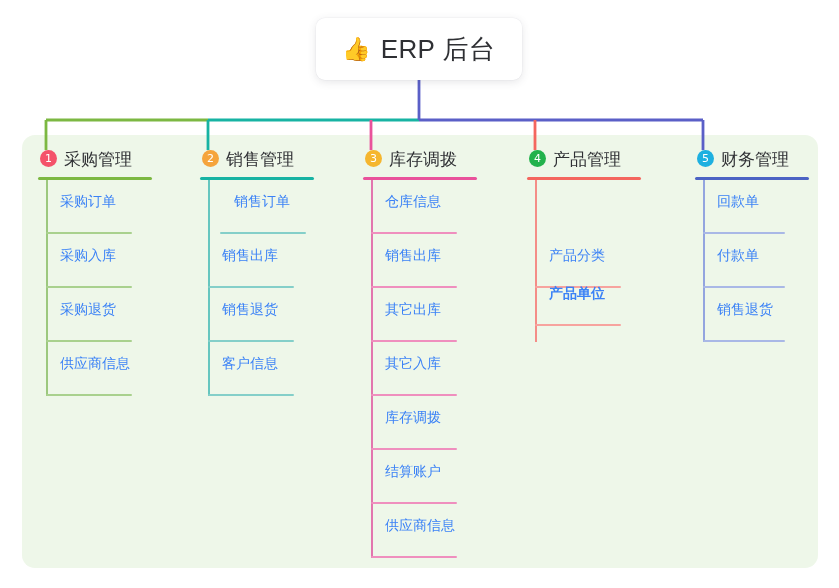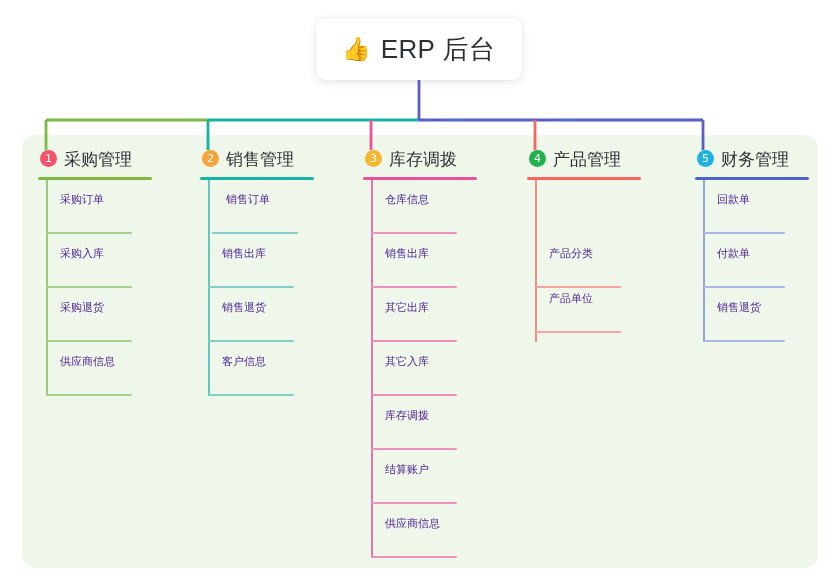--- a/index.html
+++ b/index.html
@@ -69,22 +69,22 @@
 
   
   .leaves{position:relative;margin-top:0;}
   .leaf{
     position:absolute;
     height:54px;
   }
   .leaf-label{
     position:absolute;
     left:22px;top:14px;
-    font-size:11px;
-    color:#4c1d95;
+    font-size:14px;
+    color:#3b82f6;
     white-space:nowrap;
     line-height:1;
   }
   .leaf-rule{
     position:absolute;
     left:8px;bottom:0;
     height:1.6px;
     border-radius:1px;
   }
   .leaf-stem{
@@ -147,21 +147,21 @@
         </div>
       </div>
       <div class="col" style="left: 200px;">
         <div class="col-head">
           <span class="badge" style="background: rgb(245, 164, 60);">2</span>
           <span class="col-title">销售管理</span>
         </div>
         <div class="head-rule" style="background: rgb(23, 179, 163); width: 114px;"></div>
         <div class="leaves" style="height: 216px;">
           <div class="leaf-stem" style="background: rgb(102, 198, 191); height: 216px;"></div>
-          <div class="leaf" style="top: 0px; left: 4px; width: 150px;">
+          <div class="leaf" style="top: 0px; left: 12px; width: 150px;">
             <div class="leaf-label">销售订单</div>
             <div class="leaf-rule" style="background: rgb(132, 207, 201); width: 86px;"></div>
           </div>
           <div class="leaf" style="top: 54px; left: 0px; width: 150px;">
             <div class="leaf-label">销售出库</div>
             <div class="leaf-rule" style="background: rgb(132, 207, 201); width: 86px;"></div>
           </div>
           <div class="leaf" style="top: 108px; left: 0px; width: 150px;">
             <div class="leaf-label">销售退货</div>
             <div class="leaf-rule" style="background: rgb(132, 207, 201); width: 86px;"></div>
@@ -215,21 +215,21 @@
           <span class="badge" style="background: rgb(34, 178, 76);">4</span>
           <span class="col-title">产品管理</span>
         </div>
         <div class="head-rule" style="background: rgb(244, 102, 94); width: 114px;"></div>
         <div class="leaves" style="height: 162px;">
           <div class="leaf-stem" style="background: rgb(244, 141, 135); height: 162px;"></div>
           <div class="leaf" style="top: 54px; left: 0px; width: 150px;">
             <div class="leaf-label">产品分类</div>
             <div class="leaf-rule" style="background: rgb(247, 163, 158); width: 86px;"></div>
           </div>
-          <div class="leaf" style="top: 99px; left: 0px; width: 150px;">
+          <div class="leaf" style="top: 92px; left: 0px; width: 150px; font-weight: bold;">
             <div class="leaf-label">产品单位</div>
             <div class="leaf-rule" style="background: rgb(247, 163, 158); width: 86px;"></div>
           </div>
         </div>
       </div>
       <div class="col" style="left: 695px;">
         <div class="col-head">
           <span class="badge" style="background: rgb(30, 176, 224);">5</span>
           <span class="col-title">财务管理</span>
         </div>

